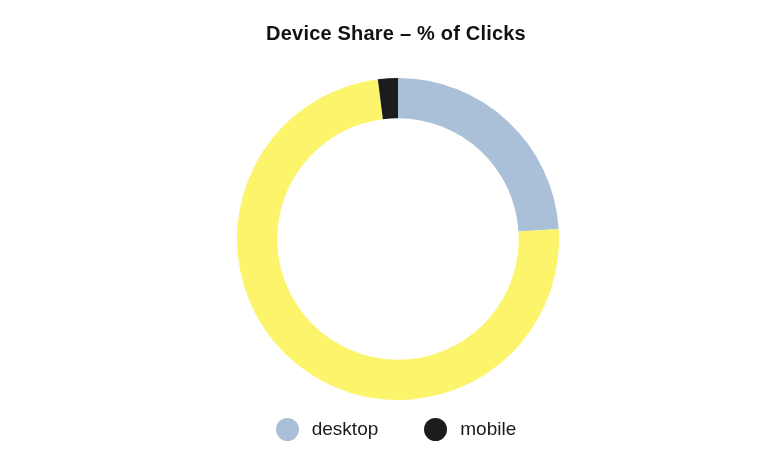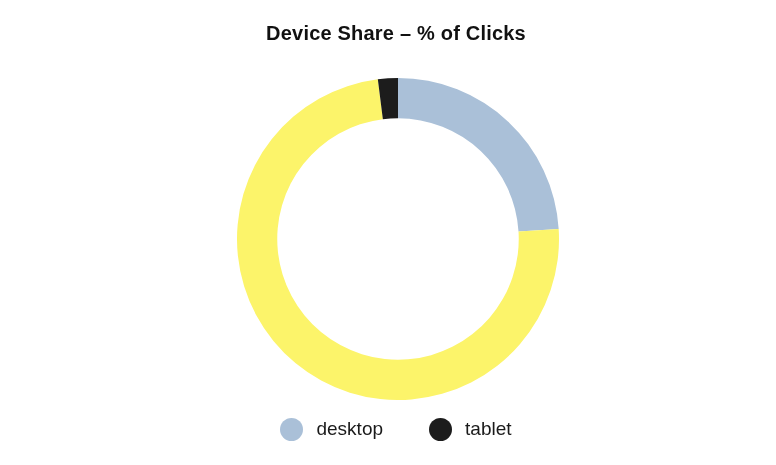--- a/index.html
+++ b/index.html
@@ -96,17 +96,17 @@
     </svg>
   </div>
 
   <div id="legend">
     <div class="legend-item">
       <span class="legend-swatch" style="background: rgb(170, 192, 216);"></span>
       <span class="legend-label">desktop</span>
     </div>
     <div class="legend-item">
       <span class="legend-swatch" style="background: rgb(28, 28, 28);"></span>
-      <span class="legend-label">tablet</span>
+      <span class="legend-label">mobile</span>
     </div>
   </div>
 
 </div>
 
 </body></html>

